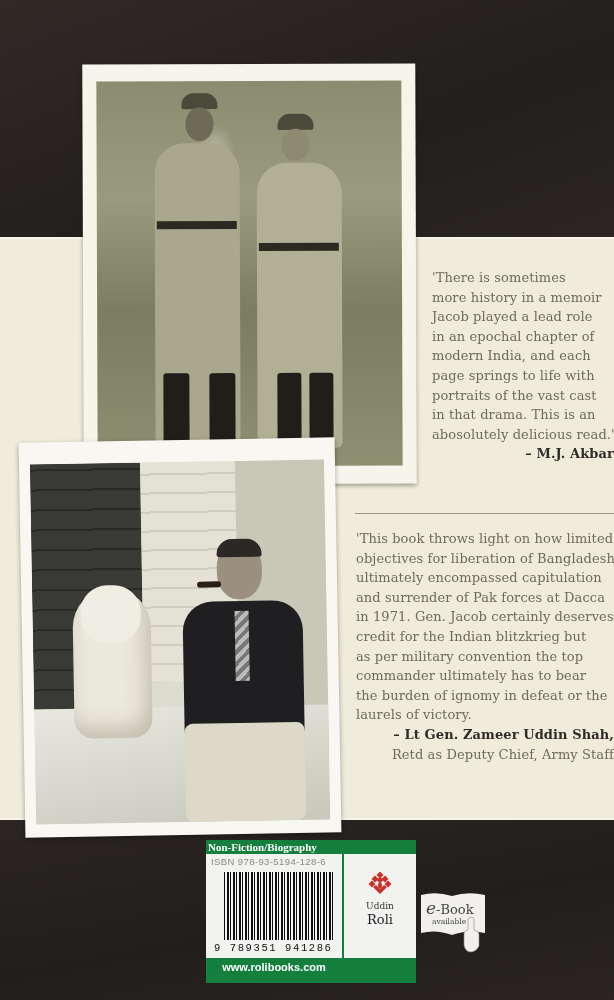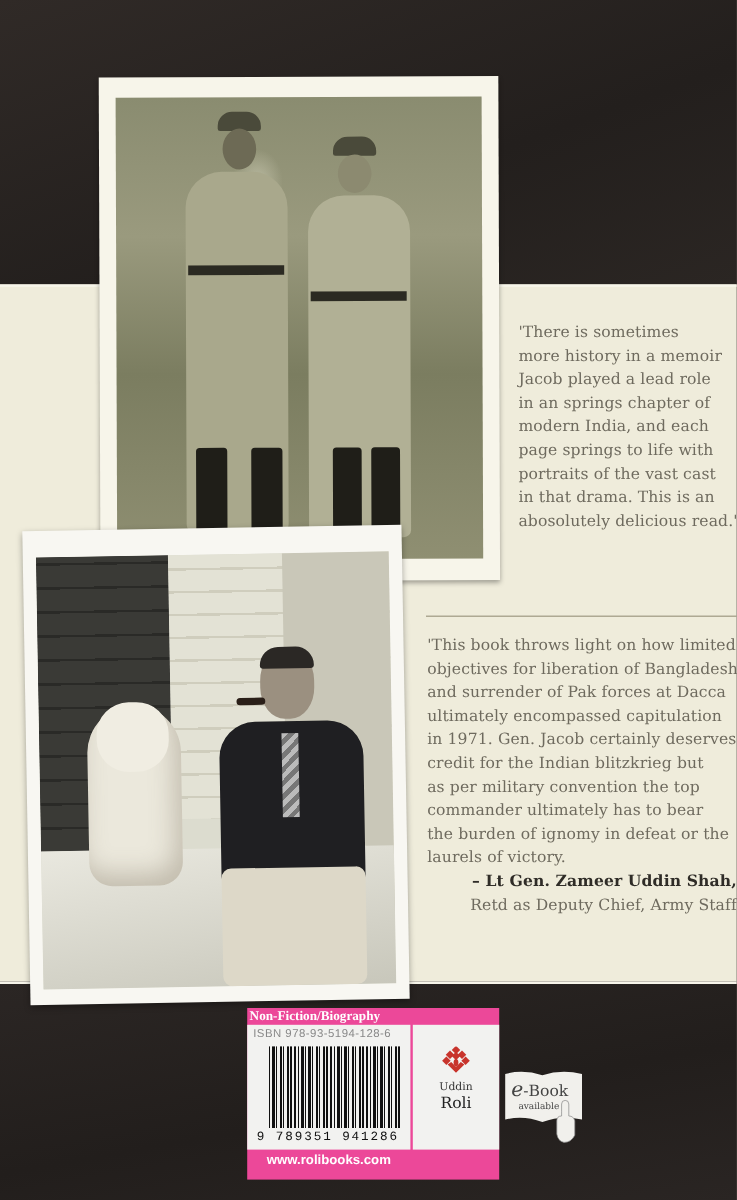--- a/index.html
+++ b/index.html
@@ -45,21 +45,21 @@
   
   .quote { position:absolute; color:#6e6a5e; font-family:"DejaVu Serif", serif; font-size:13px; line-height:19.6px; letter-spacing:0.1px; }
   .q1 { left:432px; top:268px; width:182px; }
   .q2 { left:356px; top:529px; width:258px; }
   .quote p { margin:0; white-space:nowrap; }
   .attr { color:#2f2c27; font-weight:bold; text-align:right; }
   .sub { color:#6e6a5e; text-align:right; }
   .divider { position:absolute; left:355px; top:513px; width:259px; height:1px; background:#9e9882; }
 
   
-  .label { position:absolute; left:206px; top:840px; width:210px; height:143px; background:#ec4899; }
+  .label { position:absolute; left:206px; top:840px; width:210px; height:143px; background:#15803d; }
   .genre { position:absolute; left:2px; top:1px; color:#fff; font-family:"Liberation Serif", serif; font-weight:bold; font-size:11px; }
   .price { position:absolute; right:3px; top:18px; color:#fff; font-family:"Liberation Sans", sans-serif; font-weight:bold; font-size:12.5px; }
   .bc-box { position:absolute; left:0px; top:14px; width:136px; height:104px; background:#f2f2f0; }
   .isbn { position:absolute; left:5px; top:2px; font-family:"Liberation Sans", sans-serif; font-size:9.5px; color:#888; letter-spacing:0.4px; white-space:nowrap; }
   .bars { position:absolute; left:18px; top:18px; width:110px; height:68px; background:repeating-linear-gradient(90deg,#111 0 1px,#f2f2f0 1px 3px,#111 3px 5px,#f2f2f0 5px 6px,#111 6px 7px,#f2f2f0 7px 9px,#111 9px 11px,#f2f2f0 11px 12px); }
   .digits { position:absolute; left:8px; top:88px; font-family:"Liberation Mono", monospace; font-size:10.5px; letter-spacing:1.6px; color:#111; white-space:nowrap; }
   .logo-box { position:absolute; left:138px; top:14px; width:72px; height:104px; background:#f2f2f0; text-align:center; }
   .lotus { position:absolute; left:24px; top:18px; width:24px; height:24px; }
   .logo-t1 { position:absolute; left:0; width:72px; top:47px; font-family:"DejaVu Serif", serif; font-size:9px; color:#333; }
   .logo-t2 { position:absolute; left:0; width:72px; top:58px; font-family:"DejaVu Serif", serif; font-size:13px; color:#222; }
@@ -109,35 +109,36 @@
     <div class="man-head"></div>
     <div class="man-hair"></div>
     <div class="pipe"></div>
   </div>
 </div>
 
 <div class="quote q1">
   <p>'There is sometimes</p>
   <p>more history in a memoir</p>
   <p>Jacob played a lead role</p>
-  <p>in an springs chapter of</p>
+  <p>in an epochal chapter of</p>
   <p>modern India, and each</p>
   <p>page springs to life with</p>
   <p>portraits of the vast cast</p>
   <p>in that drama. This is an</p>
   <p>abosolutely delicious read.'</p>
+  <p class="attr">– M.J. Akbar</p>
 </div>
 
 <div class="divider"></div>
 
 <div class="quote q2">
   <p>'This book throws light on how limited</p>
   <p>objectives for liberation of Bangladesh</p>
+  <p>ultimately encompassed capitulation</p>
   <p>and surrender of Pak forces at Dacca</p>
-  <p>ultimately encompassed capitulation</p>
   <p>in 1971. Gen. Jacob certainly deserves</p>
   <p>credit for the Indian blitzkrieg but</p>
   <p>as per military convention the top</p>
   <p>commander ultimately has to bear</p>
   <p>the burden of ignomy in defeat or the</p>
   <p>laurels of victory.</p>
   <p class="attr" style="padding-right:0;">– Lt Gen. Zameer Uddin Shah,</p>
   <p class="sub">Retd as Deputy Chief, Army Staff</p>
 </div>
 

